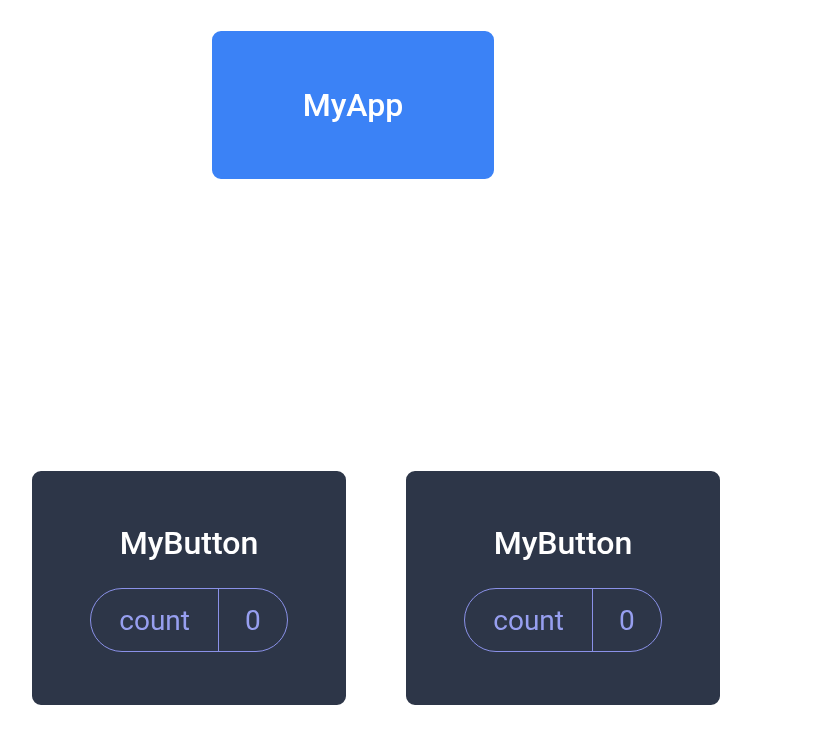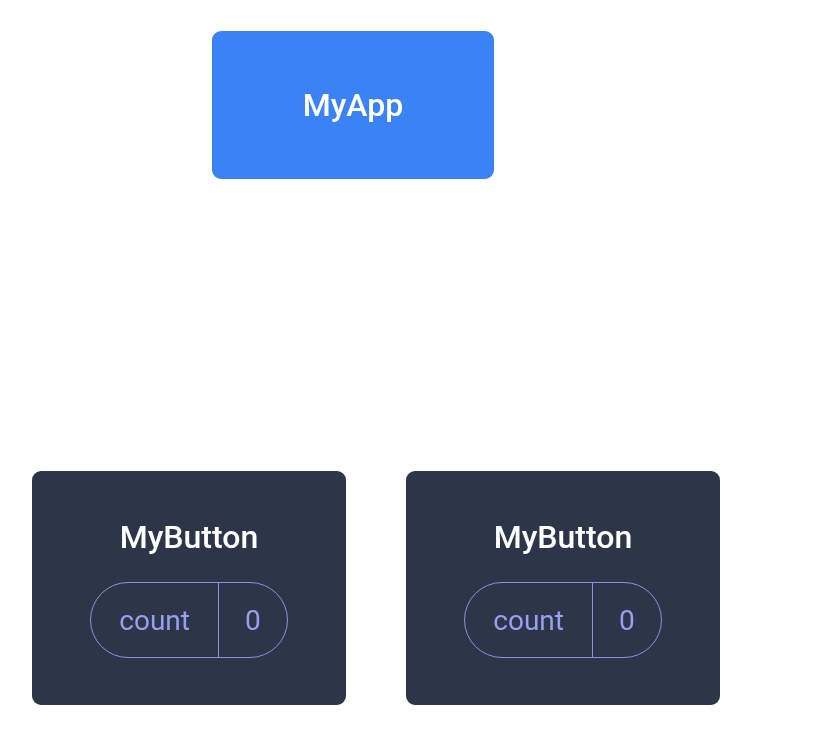--- a/index.html
+++ b/index.html
@@ -56,21 +56,21 @@
     .button-label {
       color: #ffffff;
       font-size: 32px;
       font-weight: 500;
     }
     .pill {
       display: flex;
       align-items: center;
       border: 1.5px solid #8a91e8;
       border-radius: 999px;
-      height: 76px;
+      height: 64px;
       overflow: hidden;
     }
     .pill-label {
       color: #979ff0;
       font-size: 28px;
       padding: 0 28px;
       display: flex;
       align-items: center;
       height: 100%;
     }

